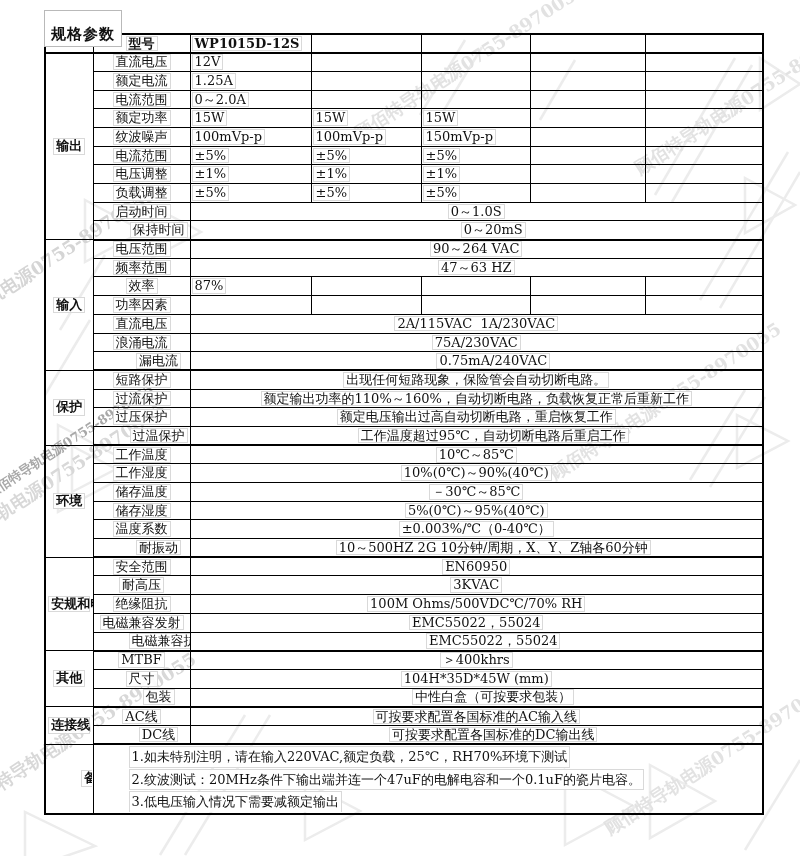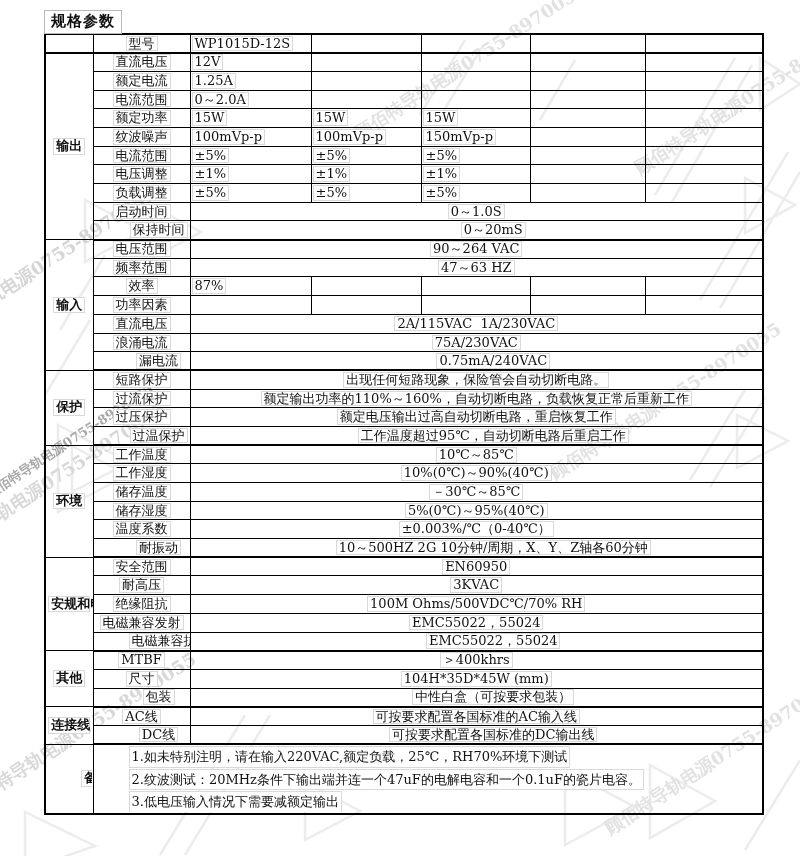--- a/index.html
+++ b/index.html
@@ -7,36 +7,36 @@
     width:800px; height:856px; position:relative; overflow:hidden;
     background:#ffffff; color:#111;
     font-family:"DejaVu Serif","Liberation Serif",serif;
   }
   
   #wm { position:absolute; left:0; top:0; z-index:0; }
   
   .title {
     position:absolute; left:44px; top:10px; z-index:2;
     font-size:15px; font-weight:bold; letter-spacing:1px;
-    border:1px solid #b9b9b9; background:#fff; padding:1px 6px 2px 6px;
+    border:1px solid #b9b9b9; background:#fff; padding:14px 6px 2px 6px;
   }
   
   table.spec {
     position:absolute; left:44px; top:33px; z-index:1;
     width:719px; table-layout:fixed; border-collapse:collapse;
     border:2px solid #000;
   }
   table.spec td {
     border:1px solid #000; padding:0 1px; font-size:13px;
     line-height:1.05; overflow:hidden; white-space:nowrap;
     vertical-align:middle; background:transparent;
   }
   table.spec tr { height:18.7px; }
   tr.hdr { height:20px; }
-  tr.hdr td { border-bottom:2px solid #000; font-weight:normal; }
+  tr.hdr td { border-bottom:2px solid #000; font-weight:bold; }
   tr.gend td { border-bottom:2px solid #000;padding-left:35px; }
   td.grp {
     border-bottom:2px solid #000; text-align:center;
     font-weight:bold; font-size:15px; white-space:normal;
   }
   td.grp .txt { display:inline-block; max-width:36px; line-height:1.12; text-align:right; }
   td.lbl { border-right:2px solid #000;text-align:center; }
   td.c { text-align:center; }
   .txt {
     display:inline-block; border:1px solid #d9d9d9;

